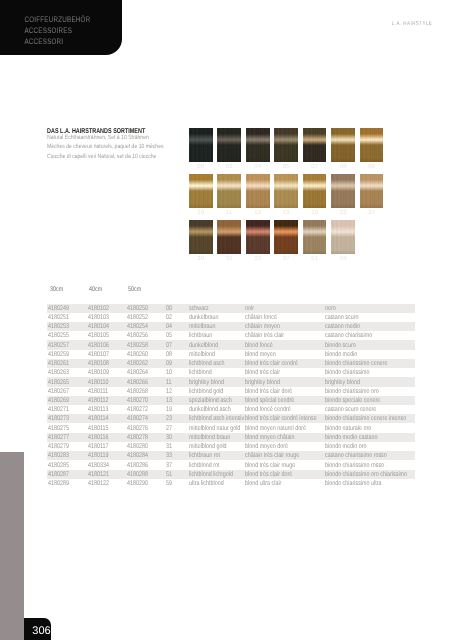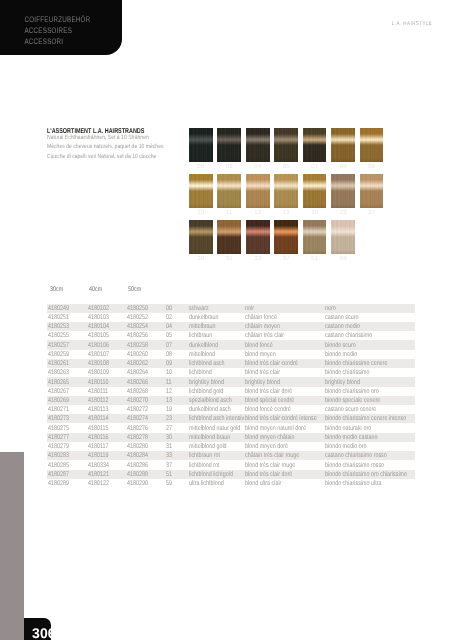--- a/index.html
+++ b/index.html
@@ -8,21 +8,21 @@
   .page{position:absolute;inset:0;background:#fff;}
   
   .hdr{position:absolute;left:0;top:0;width:122px;height:55px;background:#090909;border-bottom-right-radius:16px;}
   .hdr-txt{position:absolute;left:0;top:14.8px;width:111.2px;text-align:left;color:#7d7d7d;font-size:8px;line-height:10.9px;letter-spacing:0.3px;}
   .hdr-txt>div{transform:scaleX(0.78);transform-origin:100% 50%;}
   .brand{position:absolute;left:0;top:21.2px;width:432px;text-align:right;color:#b0aeae;font-size:5.6px;letter-spacing:0.62px;}
   .brand>span{display:inline-block;transform:scaleX(0.79);transform-origin:100% 50%;}
   
   .leftbar{position:absolute;left:0;top:452px;width:23.6px;height:188px;background:#948c8d;}
   .pagebox{position:absolute;left:24px;top:618.2px;width:27px;height:22px;background:#0a0a0a;border-top-right-radius:7px;}
-  .pagenum{position:absolute;left:8px;right:0;top:7.2px;text-align:center;color:#fff;font-size:14px;font-weight:bold;letter-spacing:0.1px;}
+  .pagenum{position:absolute;left:8px;right:0;top:7.2px;text-align:center;color:#fff;font-size:11px;font-weight:normal;letter-spacing:0.1px;}
   
   .intro{position:absolute;left:46.8px;top:125.5px;width:160px;}
   .intro .t{font-size:7.1px;font-weight:bold;color:#1d1d1b;line-height:10.35px;letter-spacing:0.02px;white-space:nowrap;}
   .intro .t>span{display:inline-block;transform:scaleX(0.766);transform-origin:0 50%;}
   .intro .s{font-size:6.1px;color:#9e9e9c;line-height:9.45px;white-space:nowrap;}
   .intro .s.first{margin-top:-3px;}
   .intro .s>span{display:inline-block;transform:scaleX(0.835);transform-origin:0 50%;}
   
   .sw-grid{position:absolute;left:189px;top:128px;}
   .sw-row{position:relative;height:46px;}
@@ -48,21 +48,21 @@
 
 <div class="page">
   <div class="hdr"></div>
   <div class="hdr-txt">
       <div>COIFFEURZUBEHÖR</div>
       <div>ACCESSOIRES</div>
       <div>ACCESSORI</div>
     </div>
   <div class="brand"><span>L.A. HAIRSTYLE</span></div>
   <div class="intro">
-      <div class="t"><span>L'ASSORTIMENT L.A. HAIRSTRANDS</span></div>
+      <div class="t"><span>DAS L.A. HAIRSTRANDS SORTIMENT</span></div>
       <div class="s first"><span>Natural Echthaarsträhnen, Set à 10 Strähnen</span></div>
       <div class="s"><span>Mèches de cheveux naturels, paquet de 10 mèches</span></div>
       <div class="s"><span>Ciocche di capelli veri Natural, set da 10 ciocche</span></div>
     </div>
   <div class="sw-grid">
       <div class="sw-row">
         <div class="sw" style="left: 0px; background: repeating-linear-gradient(to right, rgba(255, 255, 255, 0.027) 0px, rgba(255, 255, 255, 0.027) 0.6px, rgba(0, 0, 0, 0.03) 1.5px, rgba(0, 0, 0, 0.03) 2.3px, rgba(255, 255, 255, 0.016) 3.1px, rgba(0, 0, 0, 0.02) 4.2px), linear-gradient(rgb(26, 32, 30) 0%, rgb(26, 32, 30) 17%, rgb(74, 82, 80) 33%, rgb(74, 82, 80) 36%, rgb(28, 34, 31) 50%, rgb(28, 34, 31) 88%, rgb(25, 31, 28) 100%);"></div>
         <div class="sw-lbl" style="left: 0px;">00</div>
         <div class="sw" style="left: 28.47px; background: repeating-linear-gradient(to right, rgba(255, 255, 255, 0.027) 0px, rgba(255, 255, 255, 0.027) 0.6px, rgba(0, 0, 0, 0.03) 1.5px, rgba(0, 0, 0, 0.03) 2.3px, rgba(255, 255, 255, 0.016) 3.1px, rgba(0, 0, 0, 0.02) 4.2px), linear-gradient(rgb(37, 37, 32) 0%, rgb(37, 37, 32) 17%, rgb(106, 96, 85) 33%, rgb(106, 96, 85) 36%, rgb(34, 36, 32) 50%, rgb(34, 36, 32) 88%, rgb(31, 32, 29) 100%);"></div>
         <div class="sw-lbl" style="left: 28.47px;">02</div>

